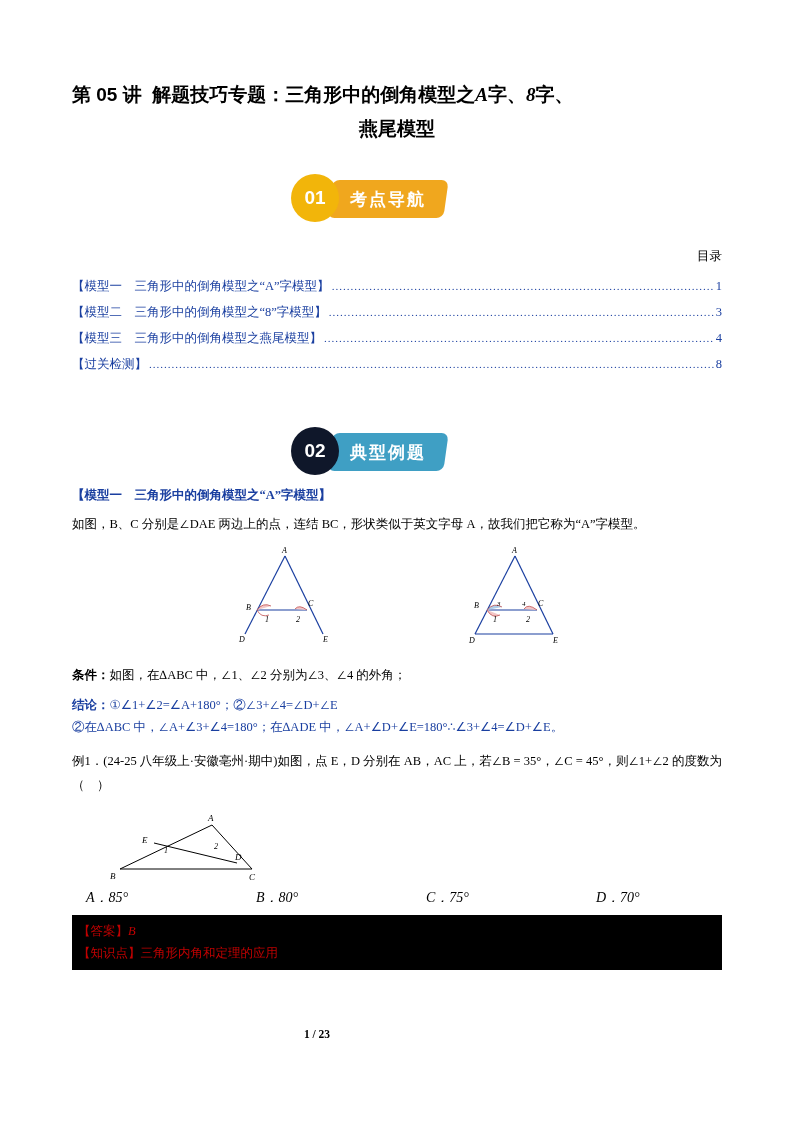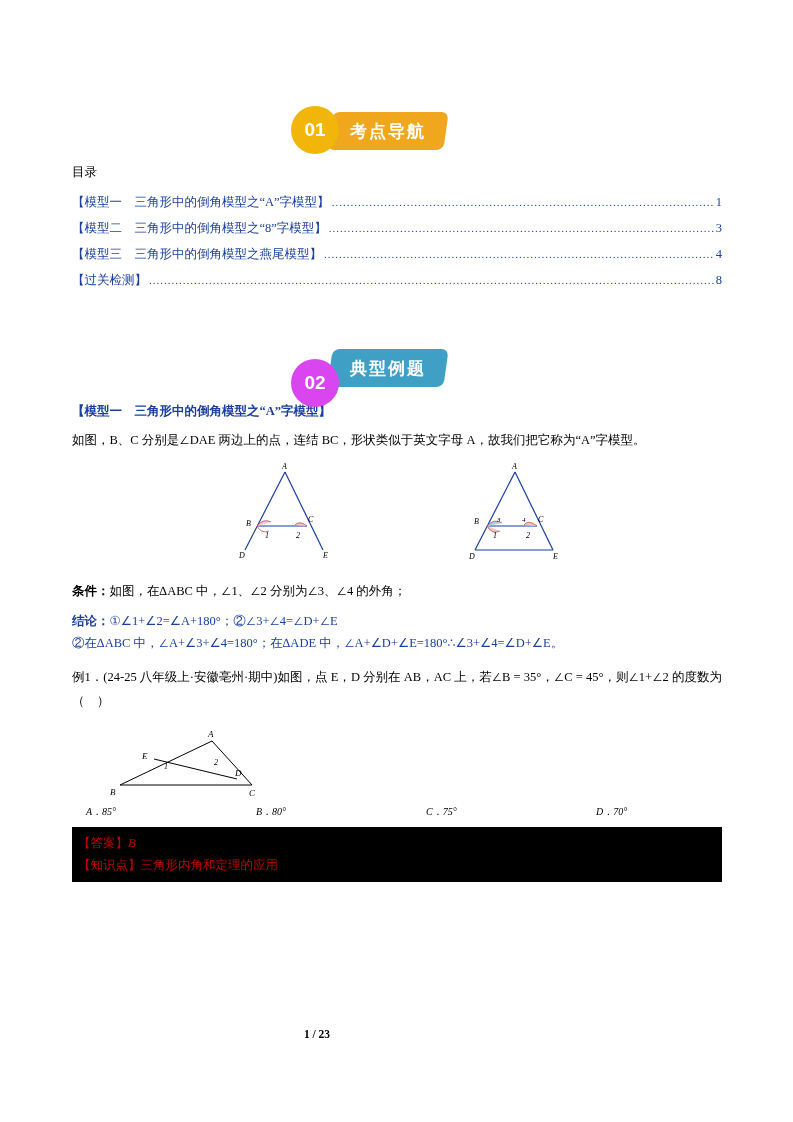--- a/index.html
+++ b/index.html
@@ -82,23 +82,23 @@
     padding: 0 20px;
     z-index: 1;
   }
   .badge-label.skew {
     transform: skewX(-8deg);
   }
   .badge-label.skew span { transform: skewX(8deg); }
 
   
   .toc-head {
-    text-align: left;
-    font-size: 12.5px;
-    margin-top: 4px;
+    text-align: right;
+    font-size: 12.5px;
+    margin-top: 20px;
     margin-bottom: 8px;
     color: #000;
   }
   .toc-item {
     font-size: 12.5px;
     line-height: 26px;
     color: #1a3fa0;
     display: flex;
     align-items: baseline;
     white-space: nowrap;
@@ -149,21 +149,21 @@
   }
   .ans-line {
     color: #c00000;
     font-size: 12.5px;
     line-height: 22px;
   }
   .ans-line .ital { font-style: italic; }
 
   .choices {
     display: flex;
-    font-size: 10px;
+    font-size: 14px;
     margin-top: 6px;
     padding-left: 14px;
     gap: 44px;
   }
   .choices div { width: 150px; font-style: italic; }
 
   .footer {
     position: absolute;
     left: 0;
     top: 1028px;
@@ -173,20 +173,24 @@
     font-weight: bold;
   }
   svg text { font-family: "Liberation Serif", serif; font-style: italic; }
 </style>
 </head>
 <body>
 
 <div class="page">
   <div class="content">
 
+    <div class="doc-title">
+      <span>第 05 讲</span>&nbsp;&nbsp;<span>解题技巧专题：三角形中的倒角模型之</span><span class="ital">A</span><span>字、</span><span class="ital">8</span><span>字、</span>
+      <span class="line2">燕尾模型</span>
+    </div>
 
     <div class="badge-row" style="margin-top:26px;">
       <div class="badge-num" style="left:219px; top:2px; background:#f2b50a;">01</div>
       <div class="badge-label skew" style="left:258px; top:8px; background:#f0a71e;">
         <span>考点导航</span>
       </div>
     </div>
 
     <div class="toc-head">目录</div>
 
@@ -205,21 +209,21 @@
       <span class="dots">...............................................................................................................</span>
       <span class="pg">4</span>
     </div>
     <div class="toc-item">
       <span class="label">【过关检测】</span>
       <span class="dots">...........................................................................................................................................................</span>
       <span class="pg">8</span>
     </div>
 
     <div class="badge-row" style="margin-top:48px;">
-      <div class="badge-num" style="left:219px; top:18px; background:#d946ef;">02</div>
+      <div class="badge-num" style="left:219px; top:2px; background:#0f172a;">02</div>
       <div class="badge-label skew" style="left:258px; top:8px; background:#3f9fc4;">
         <span>典型例题</span>
       </div>
     </div>
 
     <div class="model-head" style="margin-top:6px;">【模型一　三角形中的倒角模型之“A”字模型】</div>
     <div class="para">如图，B、C 分别是∠DAE 两边上的点，连结 BC，形状类似于英文字母 A，故我们把它称为“A”字模型。</div>
 
     <div class="figs">
 

